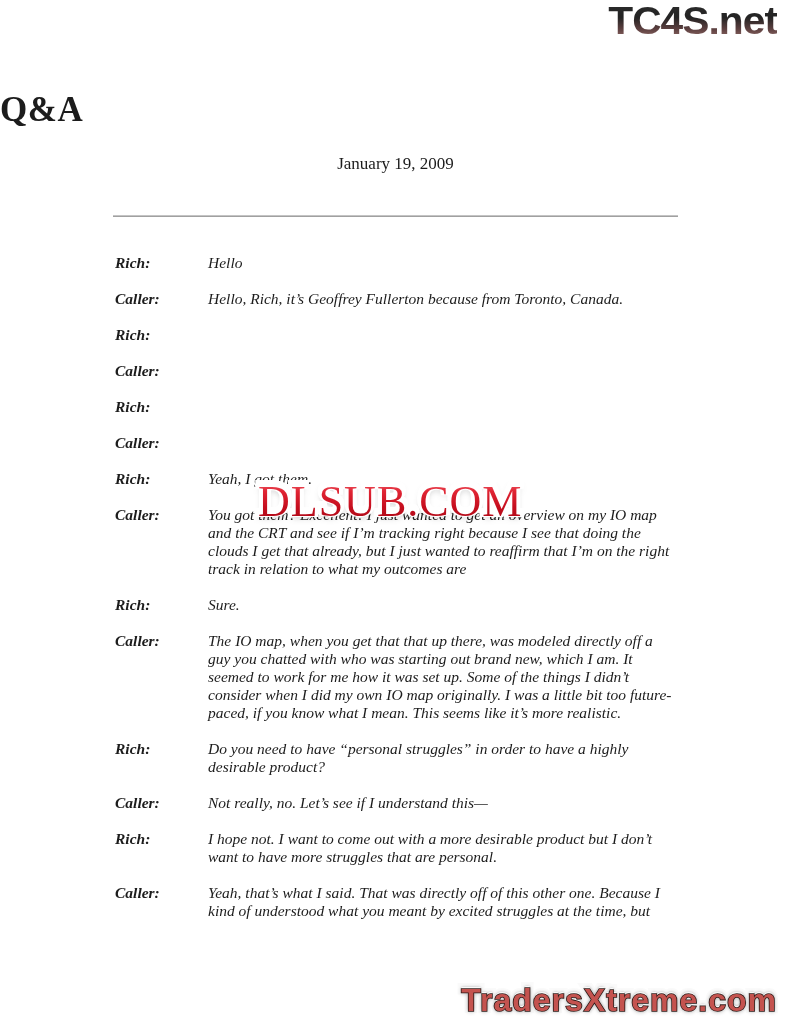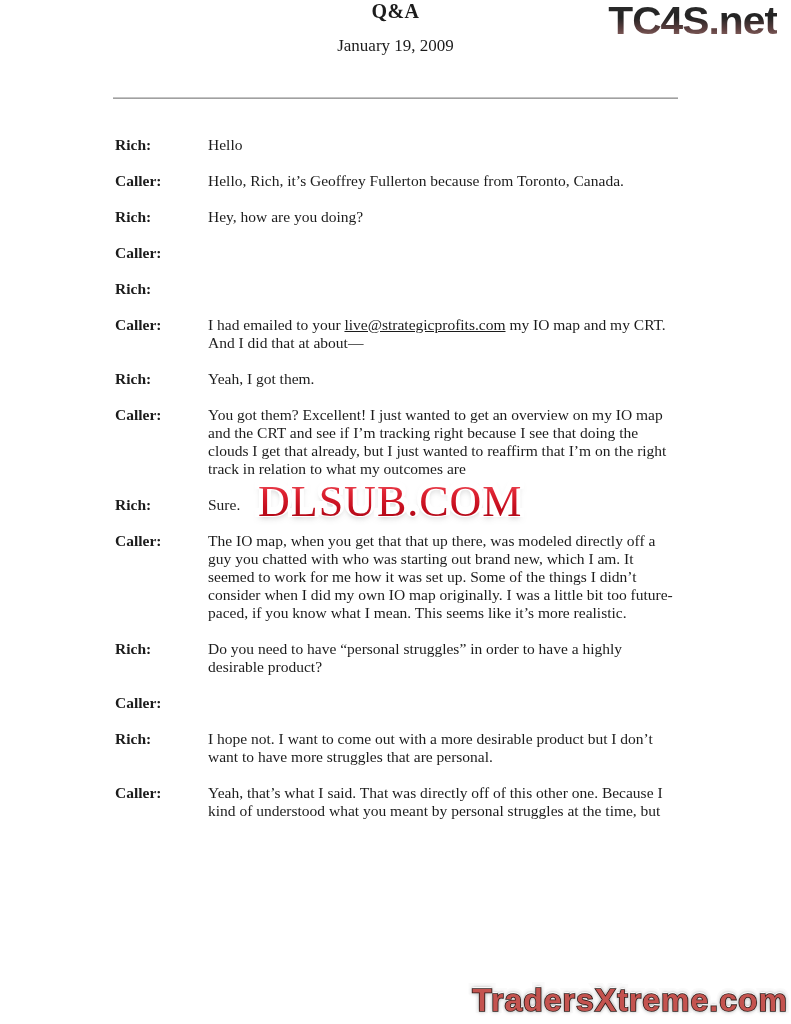--- a/index.html
+++ b/index.html
@@ -20,41 +20,41 @@
     font-weight:bold; font-size:42px; line-height:1;
     letter-spacing:-1px;
     background:linear-gradient(to bottom,#2e2e2e 0%,#232323 42%,#5d4040 72%,#99716e 100%);
     -webkit-background-clip:text; background-clip:text;
     color:transparent;
     transform:scale(.97,.93); transform-origin:top right;
   }
 
   
   .doc-title {
-    margin:0; 
-    text-align:center;
-    font-size:20px; font-weight:bold; letter-spacing:.5px;
+    margin:0; padding-top:90px;
+    text-align:left;
+    font-size:35px; font-weight:bold; letter-spacing:.5px;
   }
   .doc-date {
-    margin-top:13px;
+    margin-top:24px;
     text-align:center;
     font-size:17px;
   }
   .rule {
     height:2px; margin:41px 113px 0 113px;
     background:linear-gradient(to bottom,#d6d6d6,#8f8f8f);
     border:none;
   }
 
   
   .transcript {
     margin:37px 115px 0 115px;
     font-size:15.5px; line-height:18px;
   }
-  .entry { display:flex; margin-bottom:18px; }
+  .entry { display:flex; margin-bottom:18px;font-style:italic; }
   .speaker { width:93px; flex:0 0 93px; font-weight:bold; }
   .speech { flex:1; }
   .speech a.email { color:#1c1c1c; text-decoration:underline; cursor:pointer; }
 
   
   .watermark {
     position:absolute; left:258px; top:480px;
     font-family:"Liberation Serif","DejaVu Serif",serif;
     font-weight:normal; font-size:44px; line-height:1;
     letter-spacing:1px;
@@ -69,21 +69,21 @@
   .wm-text::before {
     content:attr(data-text);
     position:absolute; left:0; top:0; z-index:-1;
     -webkit-text-stroke:8px #ffffff;
     color:#ffffff;
     text-shadow:0 4px 6px rgba(90,90,90,.55);
   }
 
   
   .footer-logo {
-    position:absolute; right:3px; bottom:8px;
+    position:absolute; right:14px; bottom:8px;
     font-family:"Liberation Sans","DejaVu Sans",sans-serif;
     font-weight:bold; font-size:32px; line-height:1;
     letter-spacing:1px;
   }
   .ft-text {
     position:relative; z-index:0;
     color:#c4534f;
     -webkit-text-stroke:1.6px #2b1b18;
     paint-order:stroke fill;
   }
@@ -112,31 +112,29 @@
       <div class="entry">
         <div class="speaker">Rich:</div>
         <div class="speech">Hello</div>
       </div>
       <div class="entry">
         <div class="speaker">Caller:</div>
         <div class="speech">Hello, Rich, it’s Geoffrey Fullerton because from Toronto, Canada.</div>
       </div>
       <div class="entry">
         <div class="speaker">Rich:</div>
-        <div class="speech">Hey, how are you doing?</div>
       </div>
       <div class="entry">
         <div class="speaker">Caller:</div>
       </div>
       <div class="entry">
         <div class="speaker">Rich:</div>
       </div>
       <div class="entry">
         <div class="speaker">Caller:</div>
-        <div class="speech">I had emailed to your <a class="email" href="#">live@strategicprofits.com</a> my IO map and my CRT. And I did that at about—</div>
       </div>
       <div class="entry">
         <div class="speaker">Rich:</div>
         <div class="speech">Yeah, I got them.</div>
       </div>
       <div class="entry">
         <div class="speaker">Caller:</div>
         <div class="speech">You got them? Excellent! I just wanted to get an overview on my IO map and the CRT and see if I’m tracking right because I see that doing the clouds I get that already, but I just wanted to reaffirm that I’m on the right track in relation to what my outcomes are</div>
       </div>
       <div class="entry">
@@ -146,28 +144,29 @@
       <div class="entry">
         <div class="speaker">Caller:</div>
         <div class="speech">The IO map, when you get that that up there, was modeled directly off a guy you chatted with who was starting out brand new, which I am. It seemed to work for me how it was set up. Some of the things I didn’t consider when I did my own IO map originally. I was a little bit too future-paced, if you know what I mean. This seems like it’s more realistic.</div>
       </div>
       <div class="entry">
         <div class="speaker">Rich:</div>
         <div class="speech">Do you need to have “personal struggles” in order to have a highly desirable product?</div>
       </div>
       <div class="entry">
         <div class="speaker">Caller:</div>
+        <div class="speech">Not really, no. Let’s see if I understand this—</div>
       </div>
       <div class="entry">
         <div class="speaker">Rich:</div>
         <div class="speech">I hope not. I want to come out with a more desirable product but I don’t want to have more struggles that are personal.</div>
       </div>
       <div class="entry">
         <div class="speaker">Caller:</div>
-        <div class="speech">Yeah, that’s what I said. That was directly off of this other one. Because I kind of understood what you meant by personal struggles at the time, but</div>
+        <div class="speech">Yeah, that’s what I said. That was directly off of this other one. Because I kind of understood what you meant by excited struggles at the time, but</div>
       </div>
     </div>
 
   <div class="watermark">
     <span class="wm-text" data-text="DLSUB.COM">DLSUB.COM</span>
   </div>
 
   <div class="footer-logo">
     <span class="ft-text" data-text="TradersXtreme.com">TradersXtreme.com</span>
   </div>

